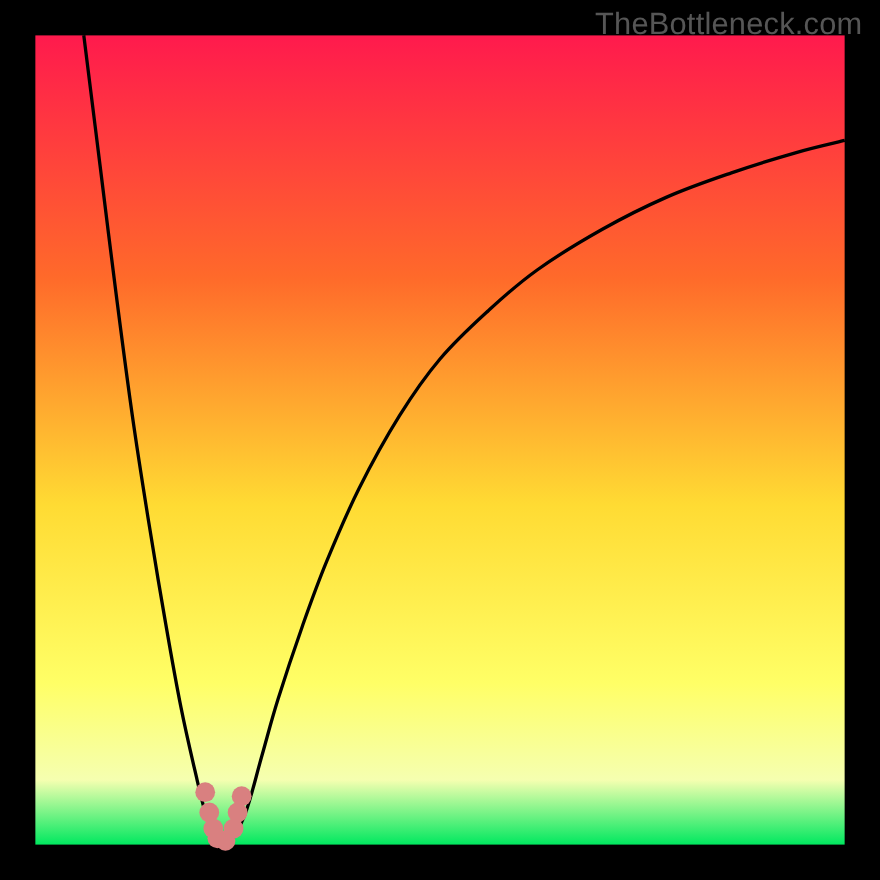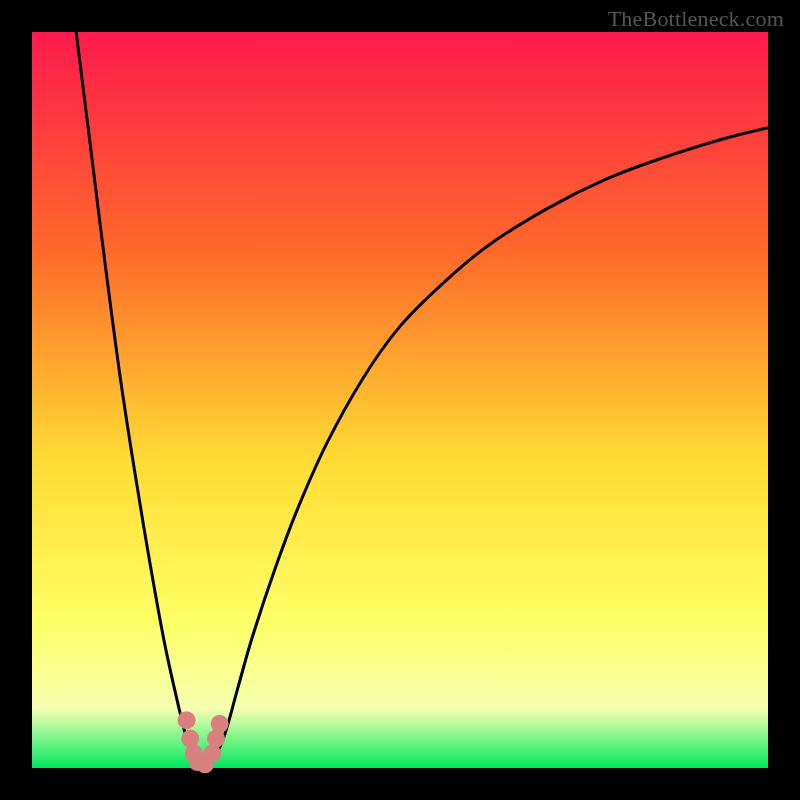--- a/index.html
+++ b/index.html
@@ -25,22 +25,22 @@
   }
   .gradient {
     position: absolute;
     left: 0; top: 0;
     width: 100%; height: 100%;
   }
   .watermark {
     position: absolute;
     top: 6px;
     right: 16px;
-    font-family: Liberation Serif, serif;
-    font-size: 22px;
+    font-family: Liberation Sans, sans-serif;
+    font-size: 28px;
     color: #565656;
     letter-spacing: 0.2px;
   }
   svg.curve {
     position: absolute;
     left: 0; top: 0;
     width: 100%; height: 100%;
     overflow: visible;
   }
 </style>

